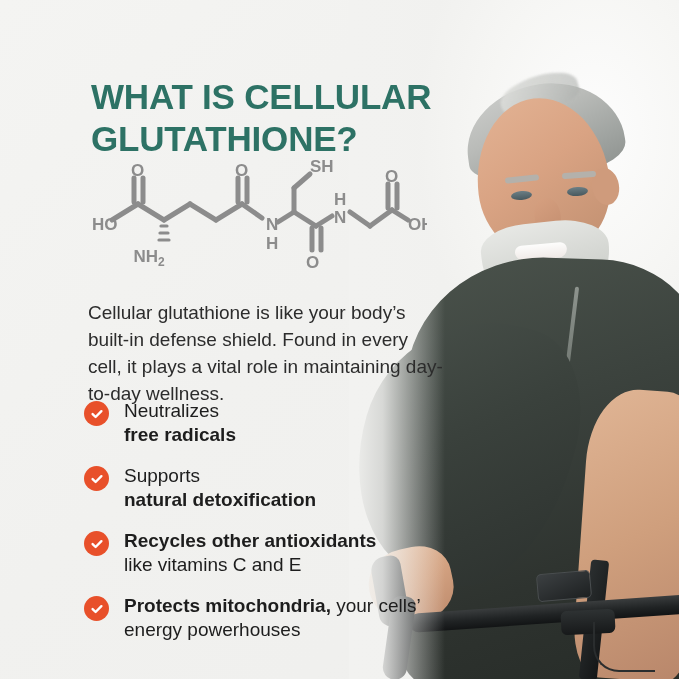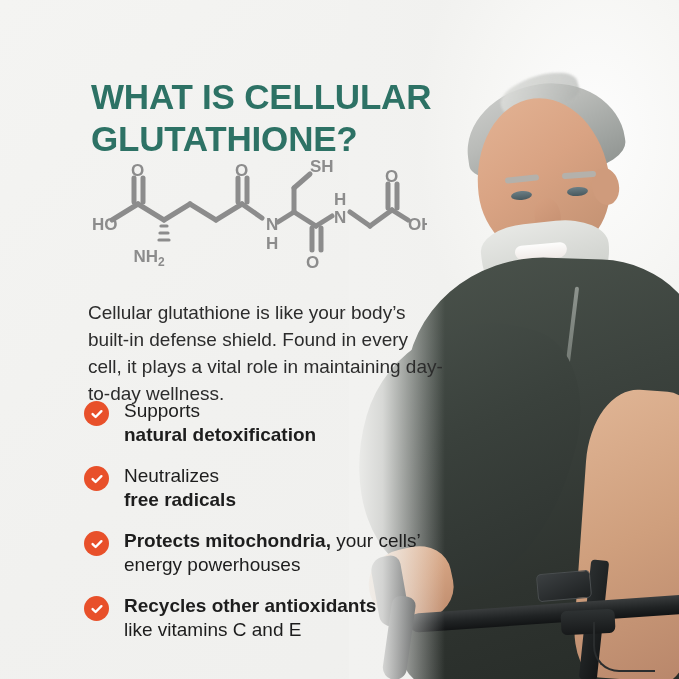--- a/index.html
+++ b/index.html
@@ -437,45 +437,45 @@
     <p class="intro">Cellular glutathione is like your body’s built-in defense shield. Found in every cell, it plays a vital role in maintaining day-to-day wellness.</p>
 
     <div class="benefits">
 
       <div class="benefit">
         <span class="check">
           <svg width="14" height="14" viewBox="0 0 14 14" aria-hidden="true">
             <path d="M2.6 7.1 L5.6 10 L11.4 4.2" fill="none" stroke="#ffffff" stroke-width="2.4" stroke-linecap="round" stroke-linejoin="round"></path>
           </svg>
         </span>
-        <span class="benefit-text"><span class="r">Supports </span><br><span class="b">natural detoxification</span></span>
+        <span class="benefit-text"><span class="r">Neutralizes </span><br><span class="b">free radicals</span></span>
       </div>
 
       <div class="benefit">
         <span class="check">
           <svg width="14" height="14" viewBox="0 0 14 14" aria-hidden="true">
             <path d="M2.6 7.1 L5.6 10 L11.4 4.2" fill="none" stroke="#ffffff" stroke-width="2.4" stroke-linecap="round" stroke-linejoin="round"></path>
           </svg>
         </span>
-        <span class="benefit-text"><span class="r">Neutralizes </span><br><span class="b">free radicals</span></span>
+        <span class="benefit-text"><span class="r">Supports </span><br><span class="b">natural detoxification</span></span>
+      </div>
+
+      <div class="benefit">
+        <span class="check">
+          <svg width="14" height="14" viewBox="0 0 14 14" aria-hidden="true">
+            <path d="M2.6 7.1 L5.6 10 L11.4 4.2" fill="none" stroke="#ffffff" stroke-width="2.4" stroke-linecap="round" stroke-linejoin="round"></path>
+          </svg>
+        </span>
+        <span class="benefit-text"><span class="b">Recycles other antioxidants </span><br><span class="r">like vitamins C and E</span></span>
       </div>
 
       <div class="benefit">
         <span class="check">
           <svg width="14" height="14" viewBox="0 0 14 14" aria-hidden="true">
             <path d="M2.6 7.1 L5.6 10 L11.4 4.2" fill="none" stroke="#ffffff" stroke-width="2.4" stroke-linecap="round" stroke-linejoin="round"></path>
           </svg>
         </span>
         <span class="benefit-text"><span class="b">Protects mitochondria,</span><span class="r"> your cells’ energy powerhouses</span></span>
       </div>
 
-      <div class="benefit">
-        <span class="check">
-          <svg width="14" height="14" viewBox="0 0 14 14" aria-hidden="true">
-            <path d="M2.6 7.1 L5.6 10 L11.4 4.2" fill="none" stroke="#ffffff" stroke-width="2.4" stroke-linecap="round" stroke-linejoin="round"></path>
-          </svg>
-        </span>
-        <span class="benefit-text"><span class="b">Recycles other antioxidants </span><br><span class="r">like vitamins C and E</span></span>
-      </div>
-
     </div>
   </div>
 </div>
 
 </body></html>

